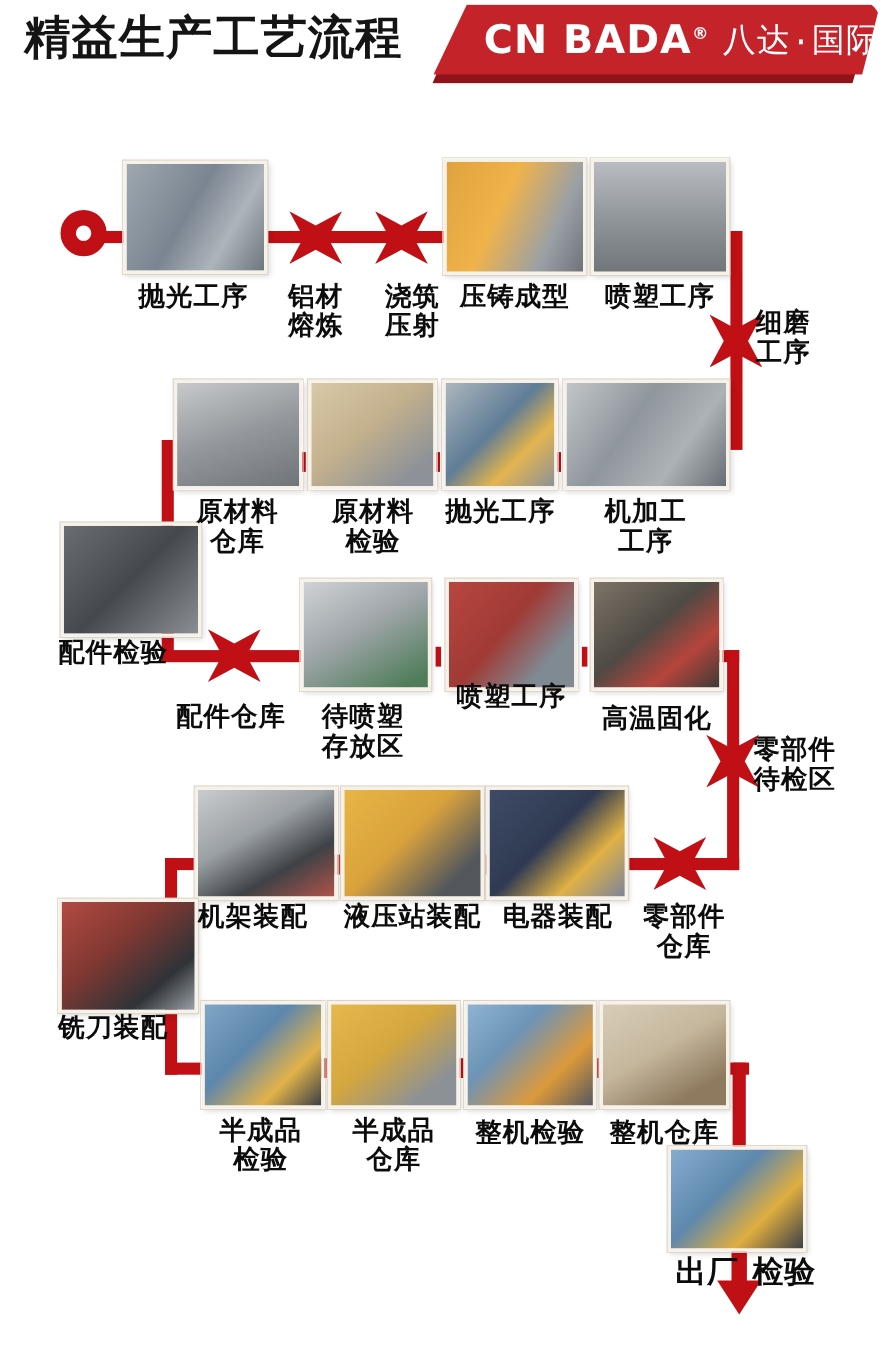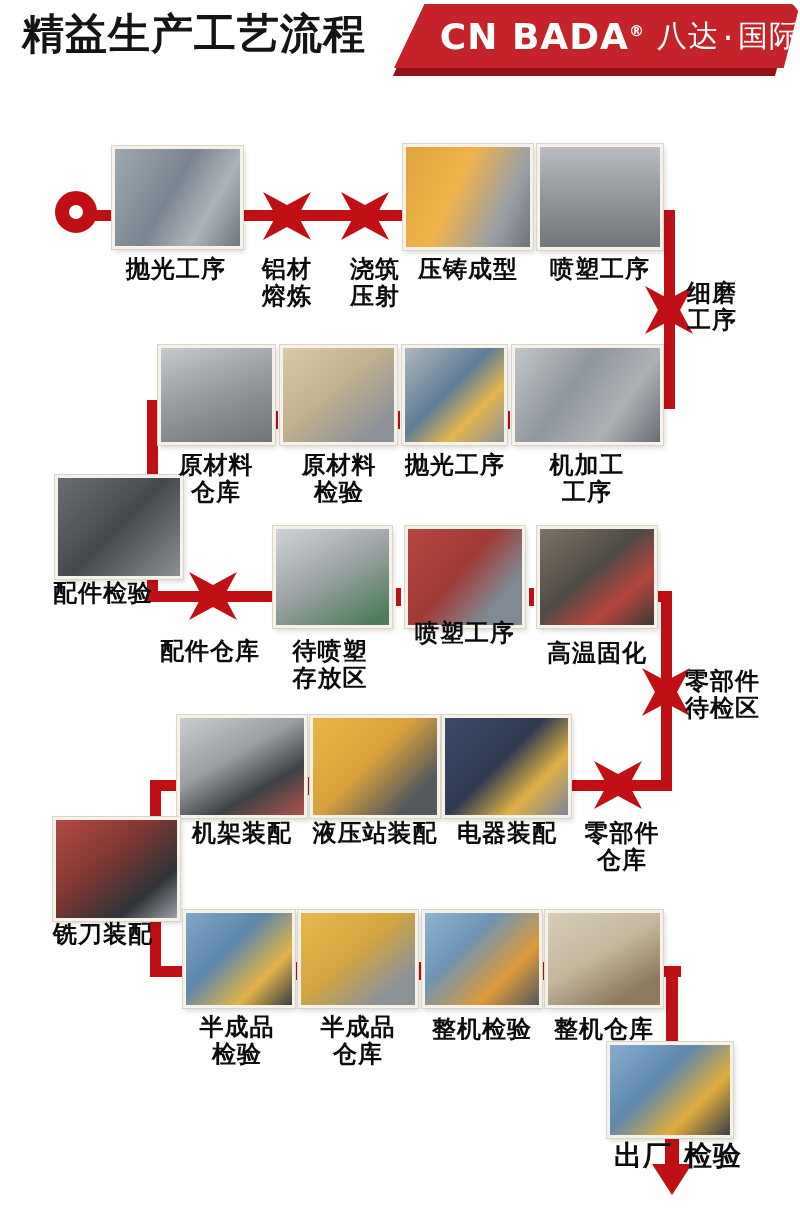--- a/index.html
+++ b/index.html
@@ -156,21 +156,21 @@
   <div class="lbl" style="left:33px;top:580px;width:140px;">配件检验</div>
   <div class="lbl" style="left:140px;top:638px;width:140px;">配件仓库</div>
 
   <div class="lbl" style="left:260px;top:638px;width:140px;">待喷塑
 存放区</div>
   <div class="lbl" style="left:395px;top:620px;width:140px;">喷塑工序</div>
   <div class="lbl" style="left:527px;top:640px;width:140px;">高温固化</div>
   <div class="lbl side" style="left:685px;top:668px;width:110px;">零部件
 待检区</div>
 
-  <div class="lbl" style="left:172px;top:820px;width:140px;">机架装配</div>
+  <div class="lbl" style="left:160px;top:820px;width:140px;">机架装配</div>
   <div class="lbl" style="left:305px;top:820px;width:140px;">液压站装配</div>
   <div class="lbl" style="left:437px;top:820px;width:140px;">电器装配</div>
   <div class="lbl" style="left:552px;top:820px;width:140px;">零部件
 仓库</div>
 
   <div class="lbl" style="left:33px;top:921px;width:140px;">铣刀装配</div>
 
   <div class="lbl" style="left:167px;top:1014px;width:140px;">半成品
 检验</div>
   <div class="lbl" style="left:288px;top:1014px;width:140px;">半成品

